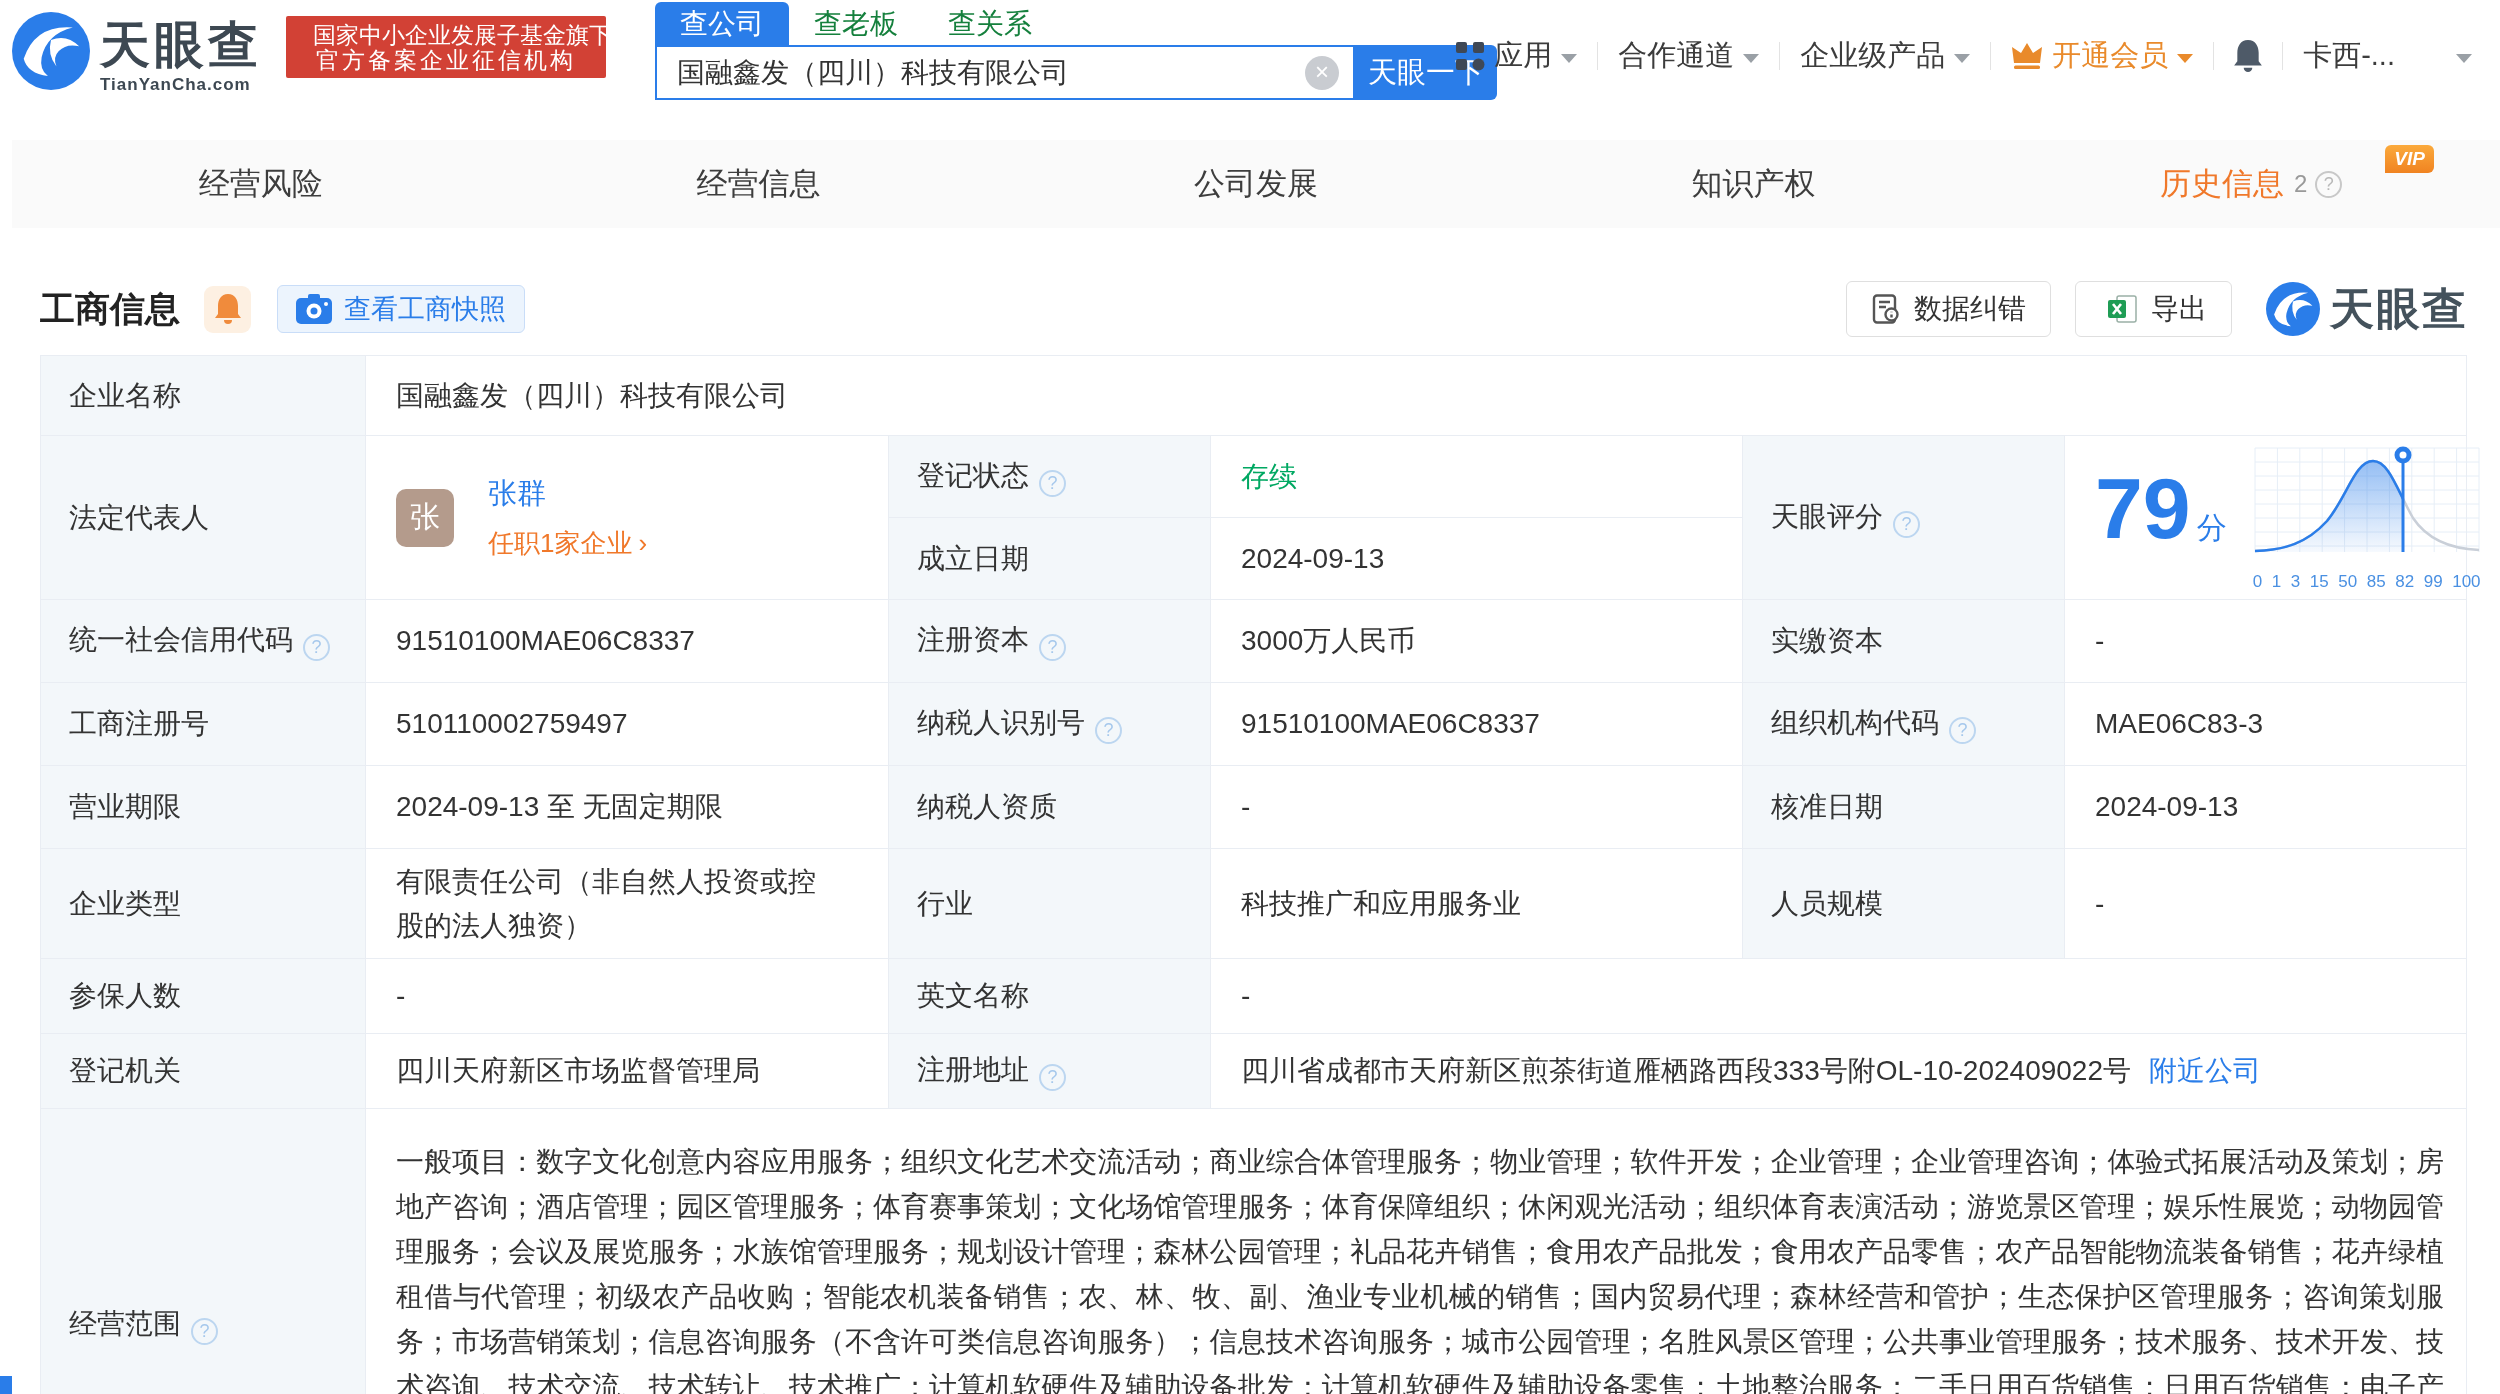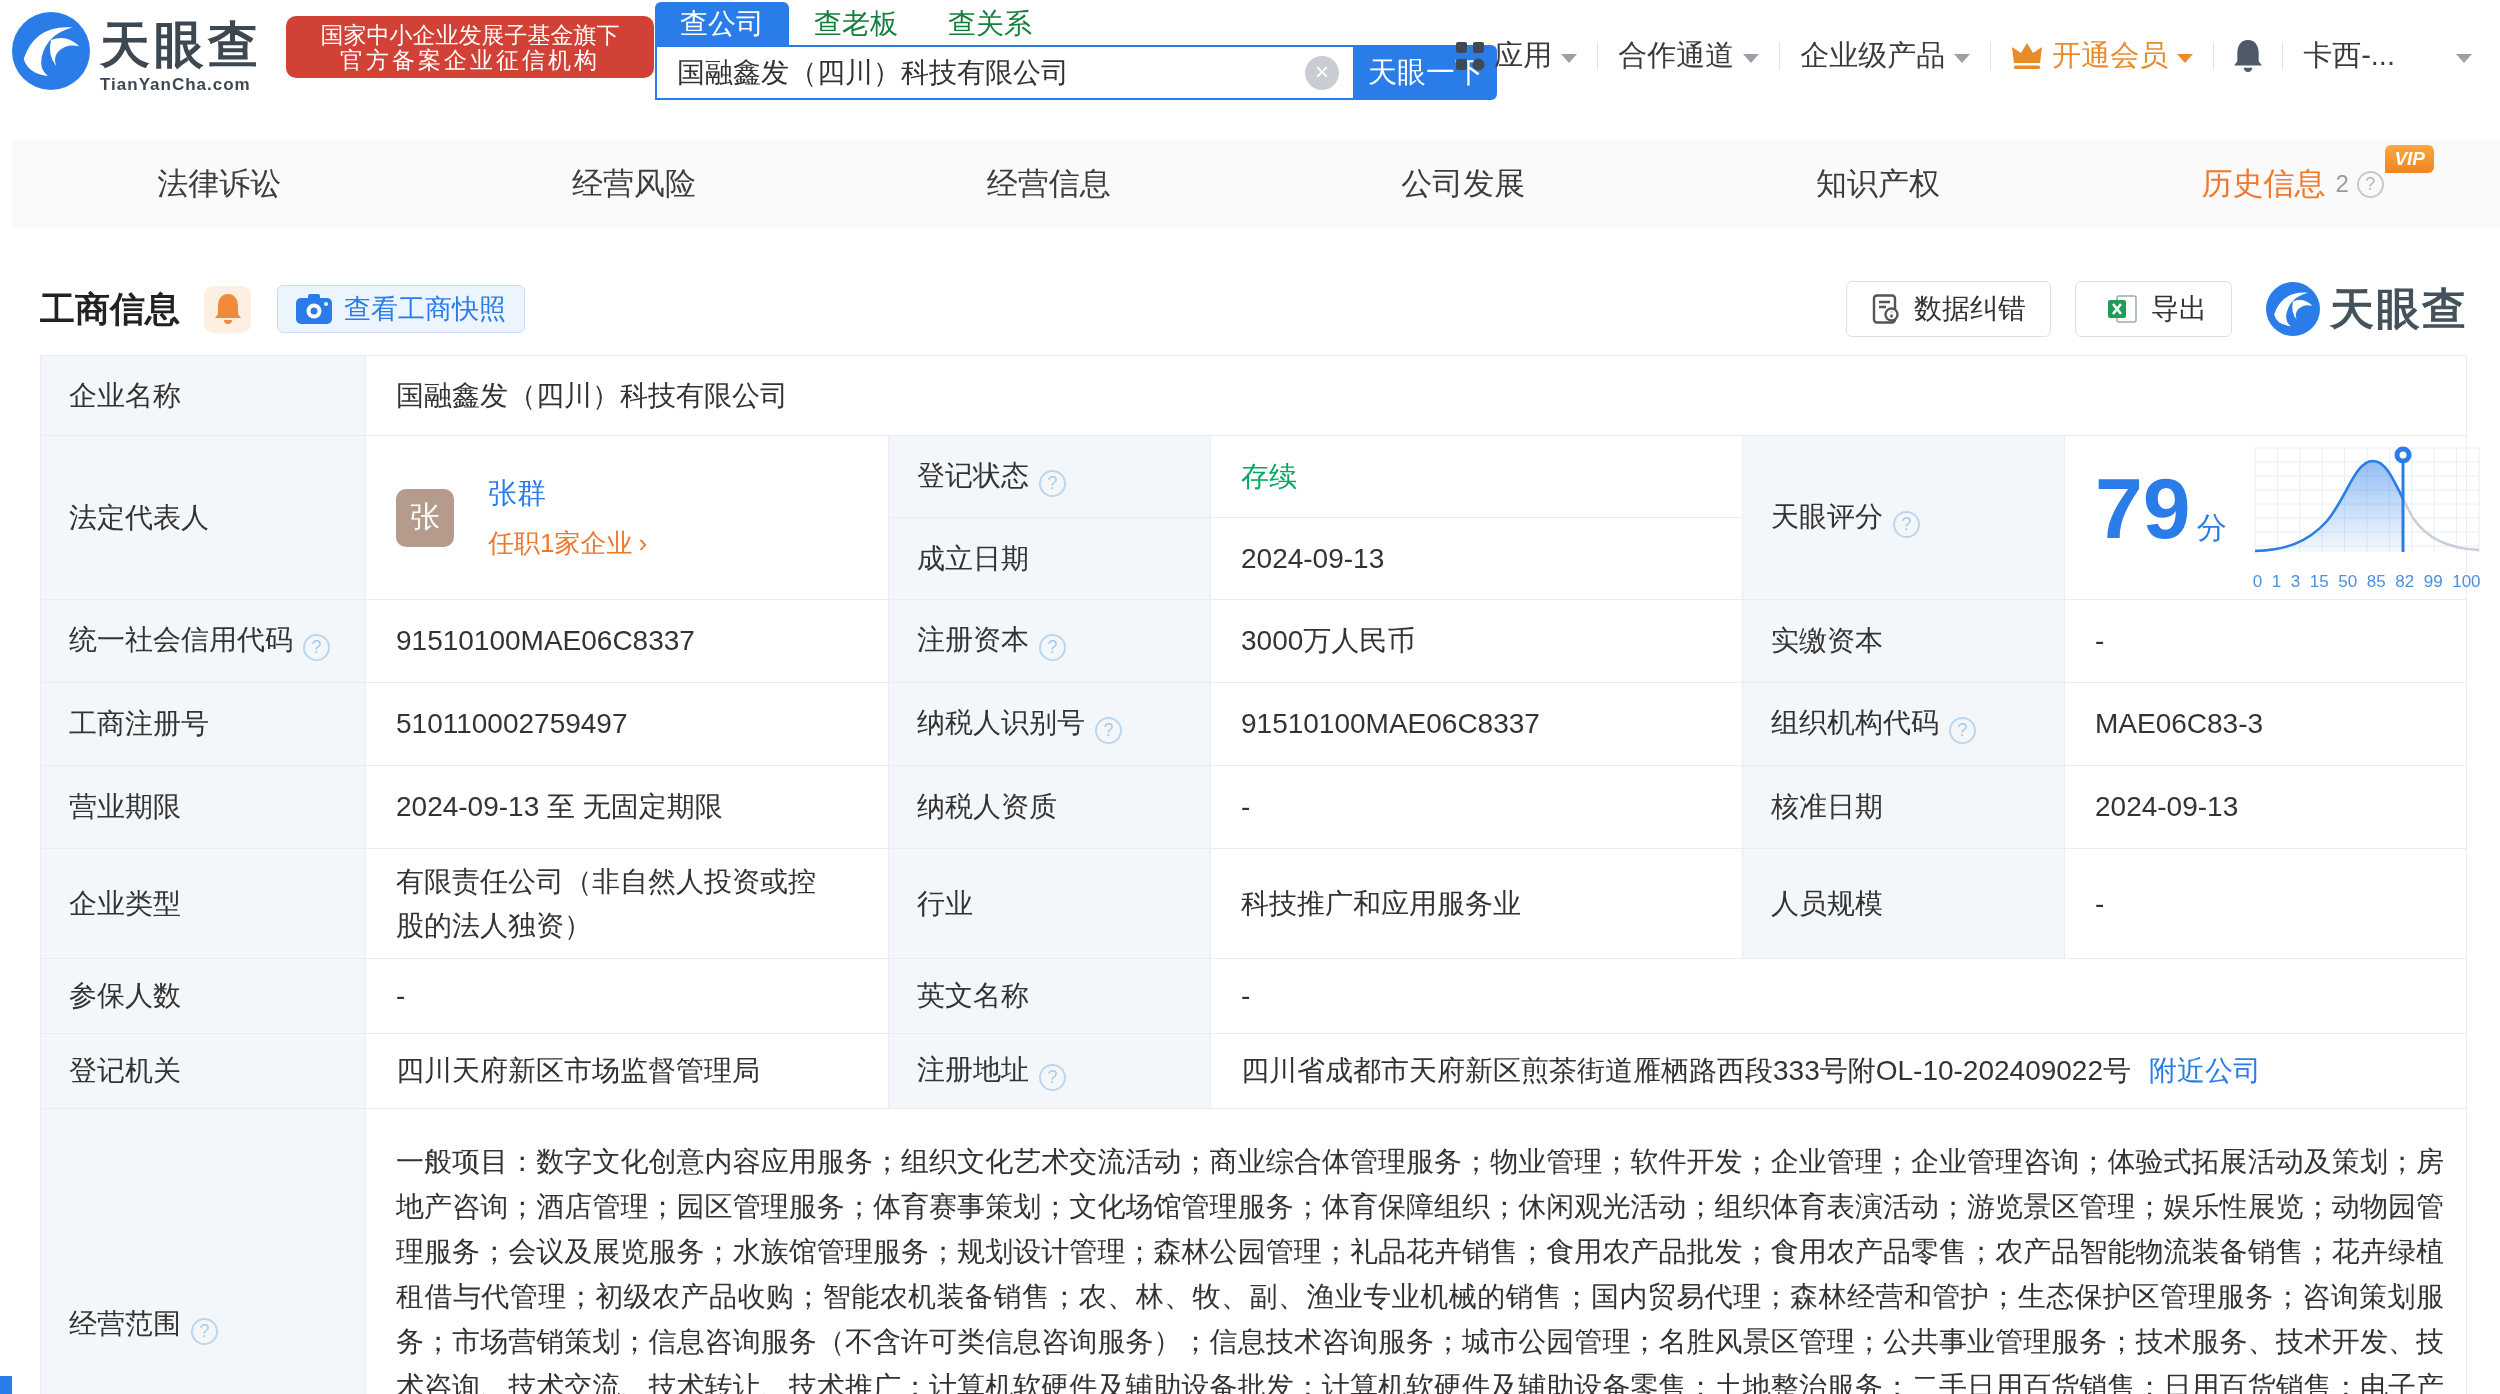--- a/index.html
+++ b/index.html
@@ -7,22 +7,22 @@
   .page {
     position:relative; width:2500px; height:1394px; overflow:hidden; background:#fff;
     font-family:"Liberation Sans","DejaVu Sans",sans-serif; color:#333;
   }
   
   .logo-circle { position:absolute; left:12px; top:12px; width:78px; height:78px; }
   .logo-textblock { position:absolute; left:100px; top:20px; }
   .logo-brand { font-size:50px; font-weight:bold; color:#3d4852; letter-spacing:4px; line-height:50px; }
   .logo-domain { font-size:17px; font-weight:bold; color:#3d4852; margin-top:5px; letter-spacing:1px; }
   .gov-badge {
-    position:absolute; left:286px; top:16px; width:368px; height:62px; background:#d24135;
-    border-radius:10px; color:#fff; padding:7px 27px; text-align:center;
+    position:absolute; left:286px; top:16px; width:320px; height:62px; background:#d24135;
+    border-radius:2px; color:#fff; padding:7px 27px; text-align:center;
   }
   .gov-badge .l1 { font-size:23px; line-height:25px; white-space:nowrap; }
   .gov-badge .l2 { font-size:23px; line-height:25px; letter-spacing:3px; white-space:nowrap; }
   .search-tabs { position:absolute; left:655px; top:2px; display:flex; }
   .search-tab { height:43px; line-height:43px; padding:0 25px; font-size:28px; color:#15803d; cursor:pointer; }
   .search-tab.active { background:#2a7de9; color:#fff; border-radius:6px 6px 0 0; }
   .search-box {
     position:absolute; left:655px; top:45px; width:700px; height:55px; background:#fff;
     border:2px solid #2a7de9; display:flex; align-items:center;
   }
@@ -185,23 +185,20 @@
       </svg>
     </div>
     <div class="nav-divider"></div>
     <div class="nav-item">
       <span>卡西-...</span>
       <span class="caret user-caret"></span>
     </div>
   </div>
 
   <div class="tabnav">
-    <div class="tab">
-      <span>法律诉讼</span>
-    </div>
     <div class="tab">
       <span>经营风险</span>
     </div>
     <div class="tab">
       <span>经营信息</span>
     </div>
     <div class="tab">
       <span>公司发展</span>
     </div>
     <div class="tab">

